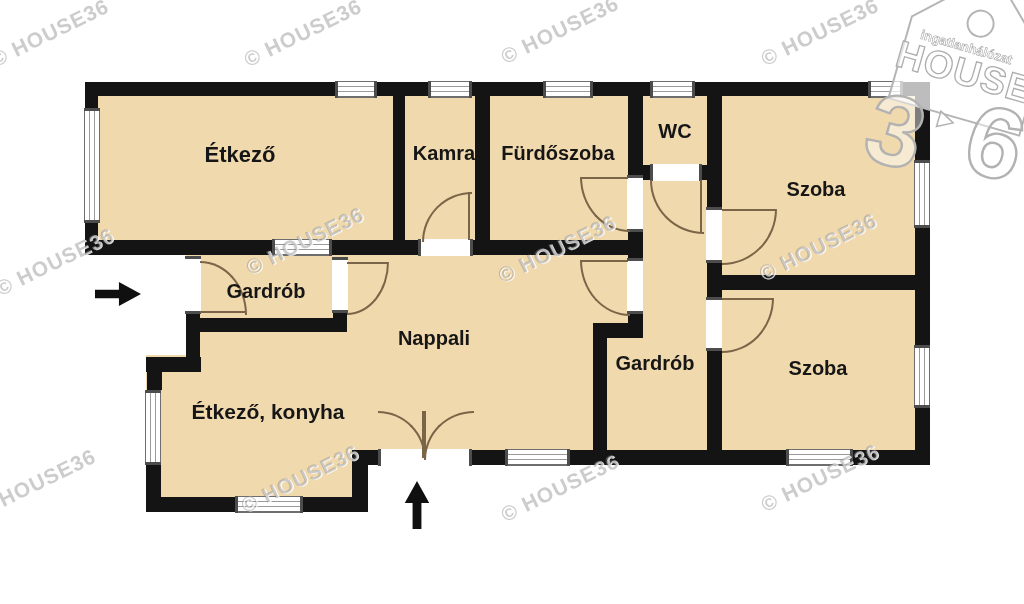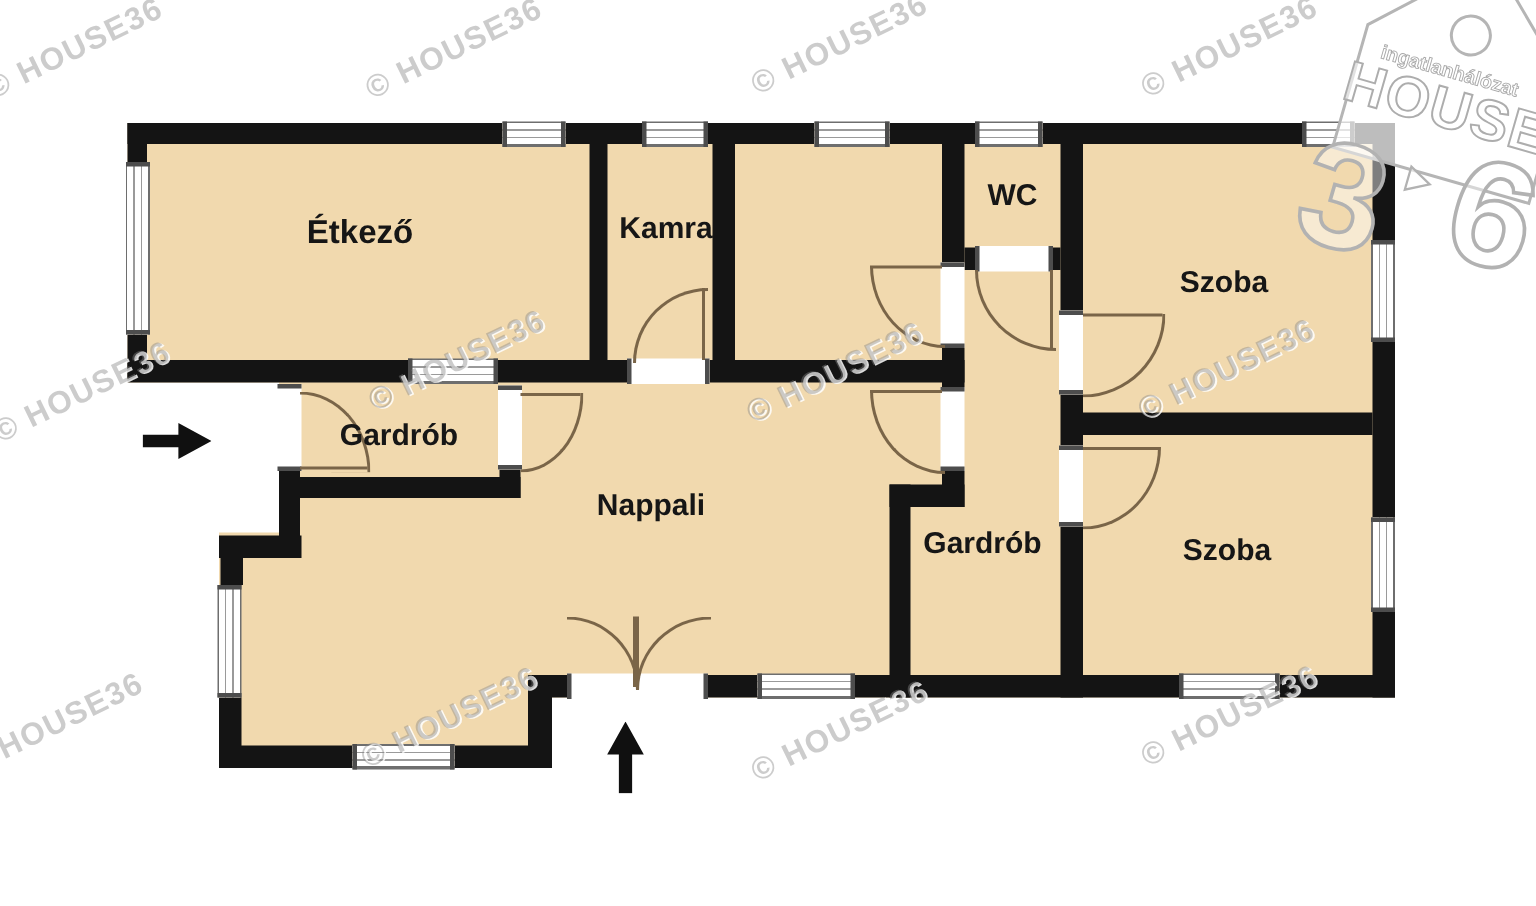--- a/index.html
+++ b/index.html
@@ -129,26 +129,28 @@
       <div class="arc" style="left: 580px; top: 260px; width: 48px; height: 54px; border-bottom: 2px solid rgb(122, 101, 72); border-left: 2px solid rgb(122, 101, 72); border-bottom-left-radius: 100%;"></div>
       <div class="leaf" style="left: 580px; top: 260px; width: 48px; height: 2px;"></div>
       <div class="arc" style="left: 378px; top: 411px; width: 46px; height: 47px; border-top: 2px solid rgb(122, 101, 72); border-right: 2px solid rgb(122, 101, 72); border-top-right-radius: 100%;"></div>
       <div class="leaf" style="left: 422px; top: 411px; width: 2px; height: 47px;"></div>
       <div class="arc" style="left: 424px; top: 411px; width: 48px; height: 47px; border-top: 2px solid rgb(122, 101, 72); border-left: 2px solid rgb(122, 101, 72); border-top-left-radius: 100%;"></div>
       <div class="leaf" style="left: 424px; top: 411px; width: 2px; height: 47px;"></div>
     </div>
 
   <span class="room-label" style="left:240px;top:155px;font-size:22px">Étkező</span>
   <span class="room-label" style="left:444px;top:153px">Kamra</span>
+  <span class="room-label" style="left:558px;top:153px">Fürdőszoba</span>
   <span class="room-label" style="left:675px;top:131px">WC</span>
   <span class="room-label" style="left:816px;top:189px">Szoba</span>
   <span class="room-label" style="left:266px;top:291px">Gardrób</span>
   <span class="room-label" style="left:434px;top:338px">Nappali</span>
   <span class="room-label" style="left:655px;top:363px">Gardrób</span>
   <span class="room-label" style="left:818px;top:368px">Szoba</span>
+  <span class="room-label" style="left:268px;top:412px;font-size:21px">Étkező, konyha</span>
 
   <div class="arrow right" style="left:95px;top:281px;width:46px;height:26px"></div>
   <div class="arrow up" style="left:404px;top:481px;width:26px;height:48px"></div>
 
   <span class="wm" style="left:50px;top:33px">© HOUSE36</span>
   <span class="wm" style="left:303px;top:33px">© HOUSE36</span>
   <span class="wm" style="left:560px;top:30px">© HOUSE36</span>
   <span class="wm" style="left:820px;top:32px">© HOUSE36</span>
   <span class="wm" style="left:55px;top:262px">© HOUSE36</span>
   <span class="wm" style="left:305px;top:241px">© HOUSE36</span>

